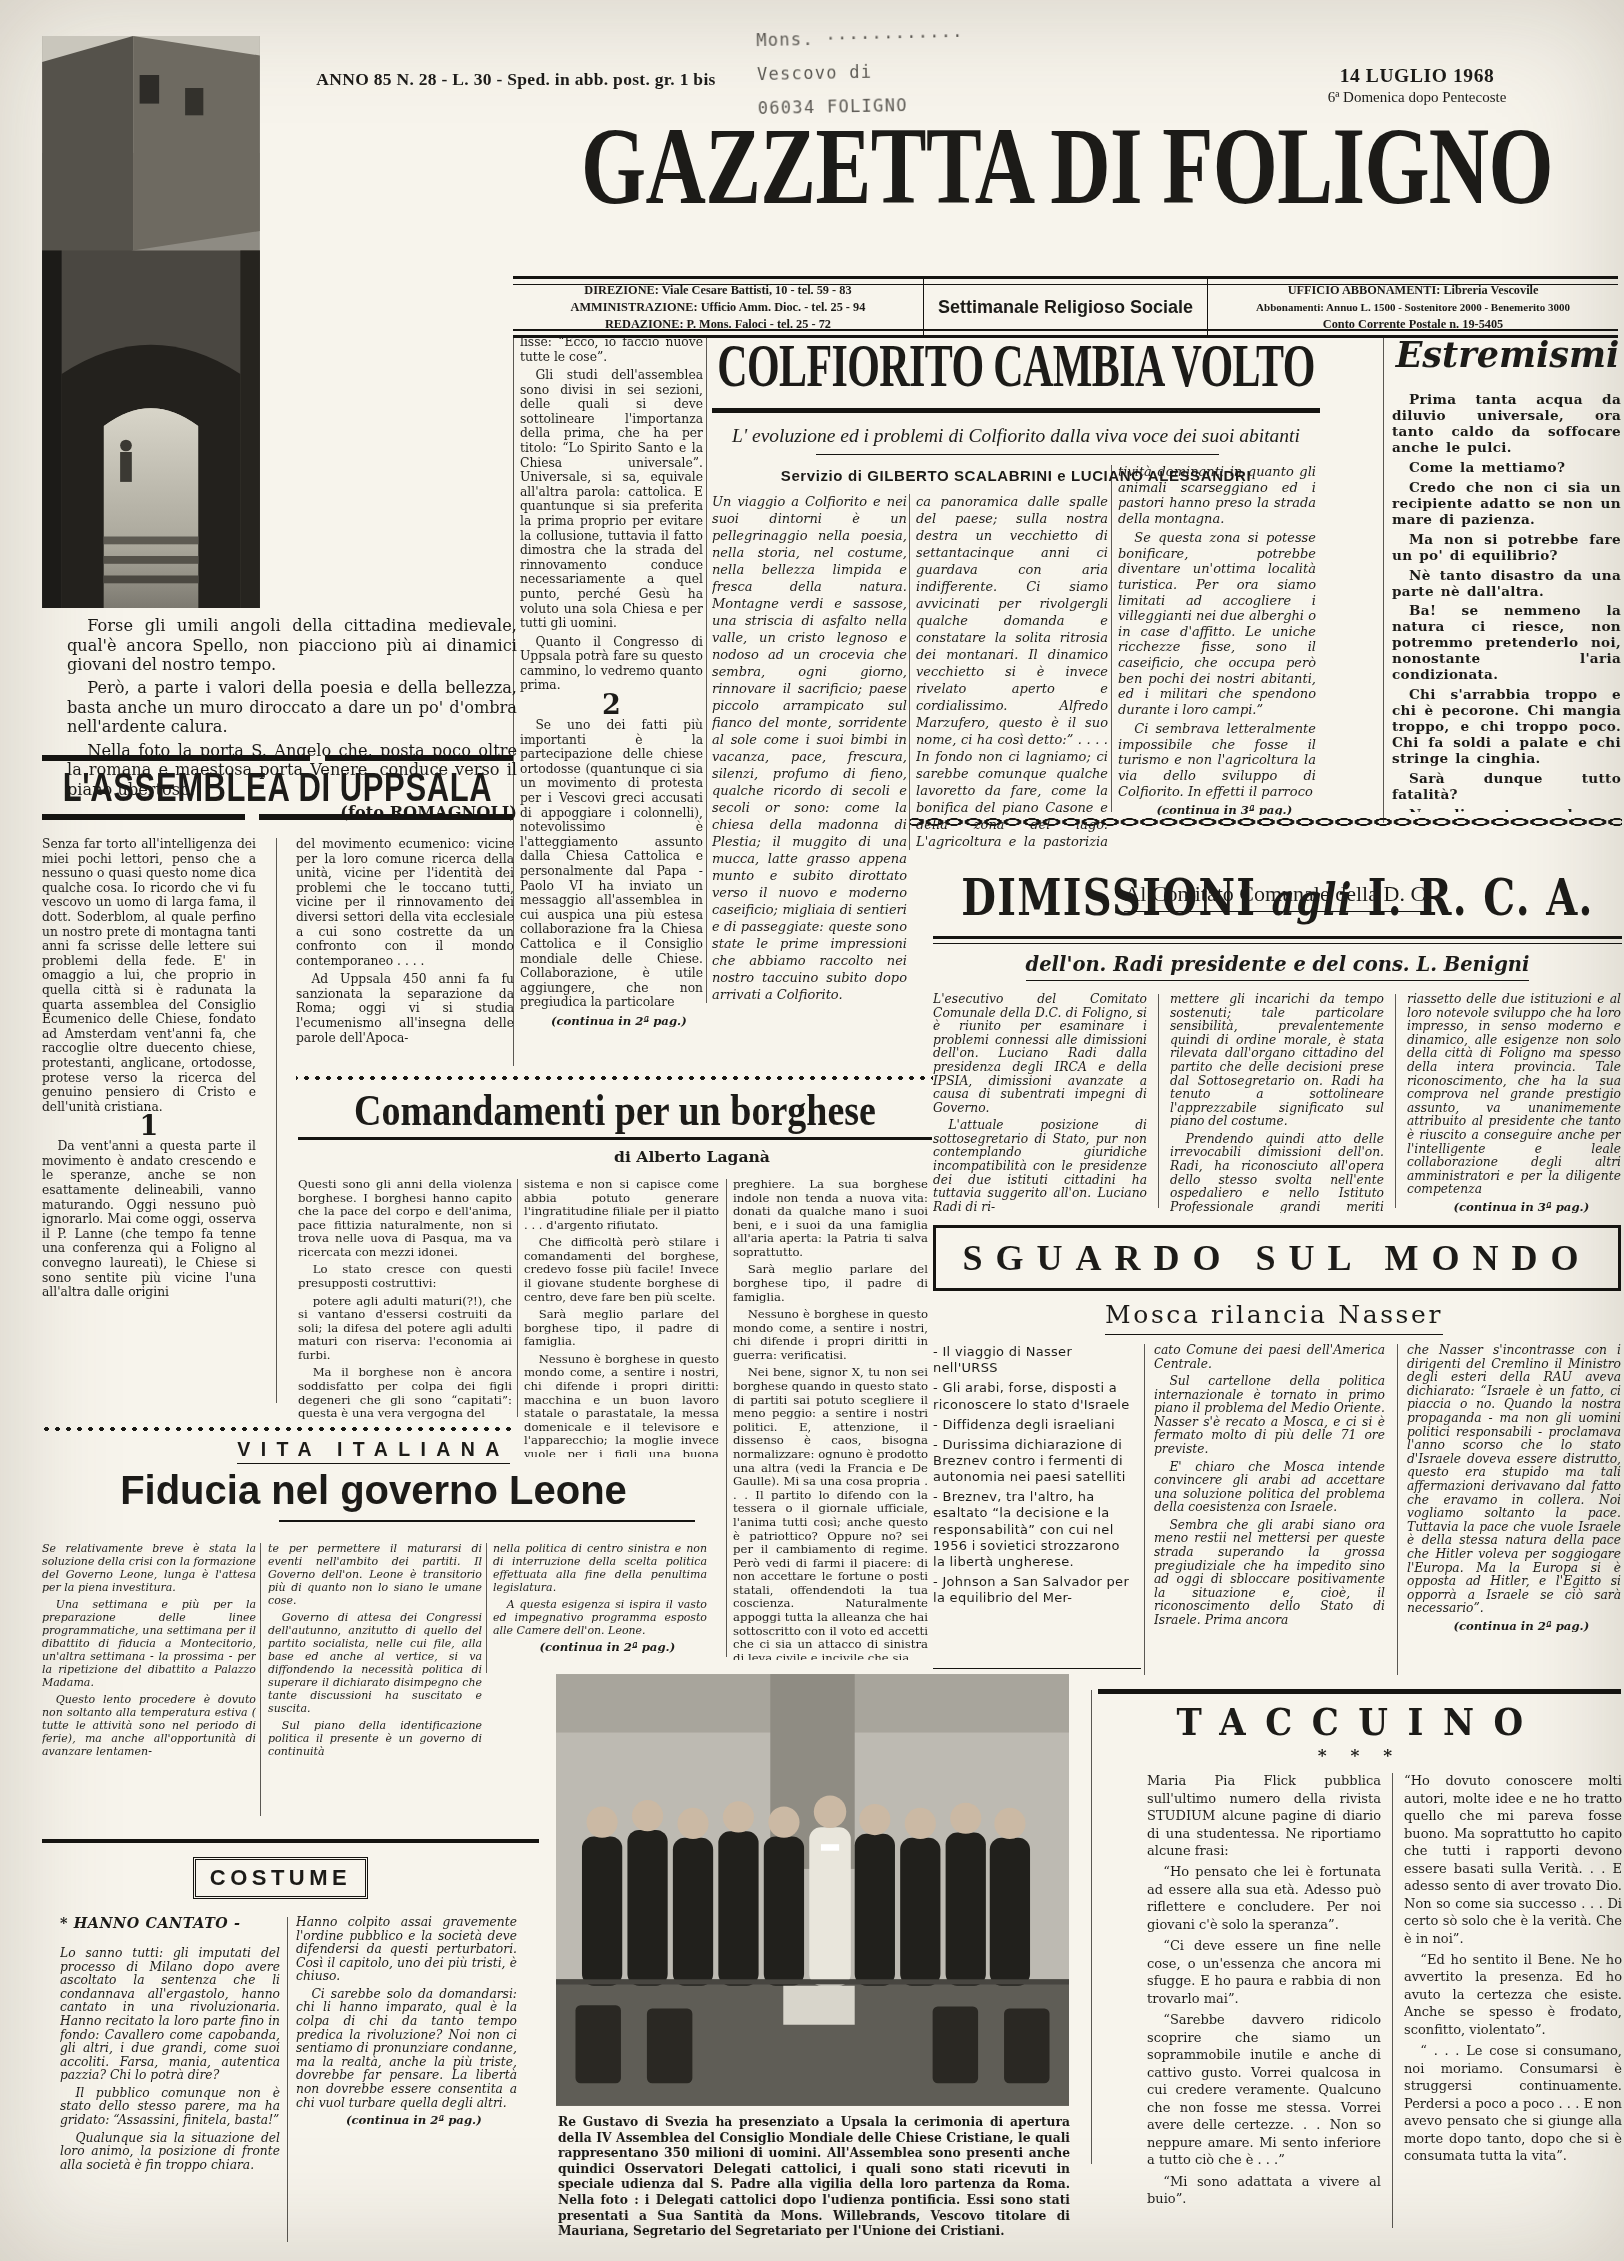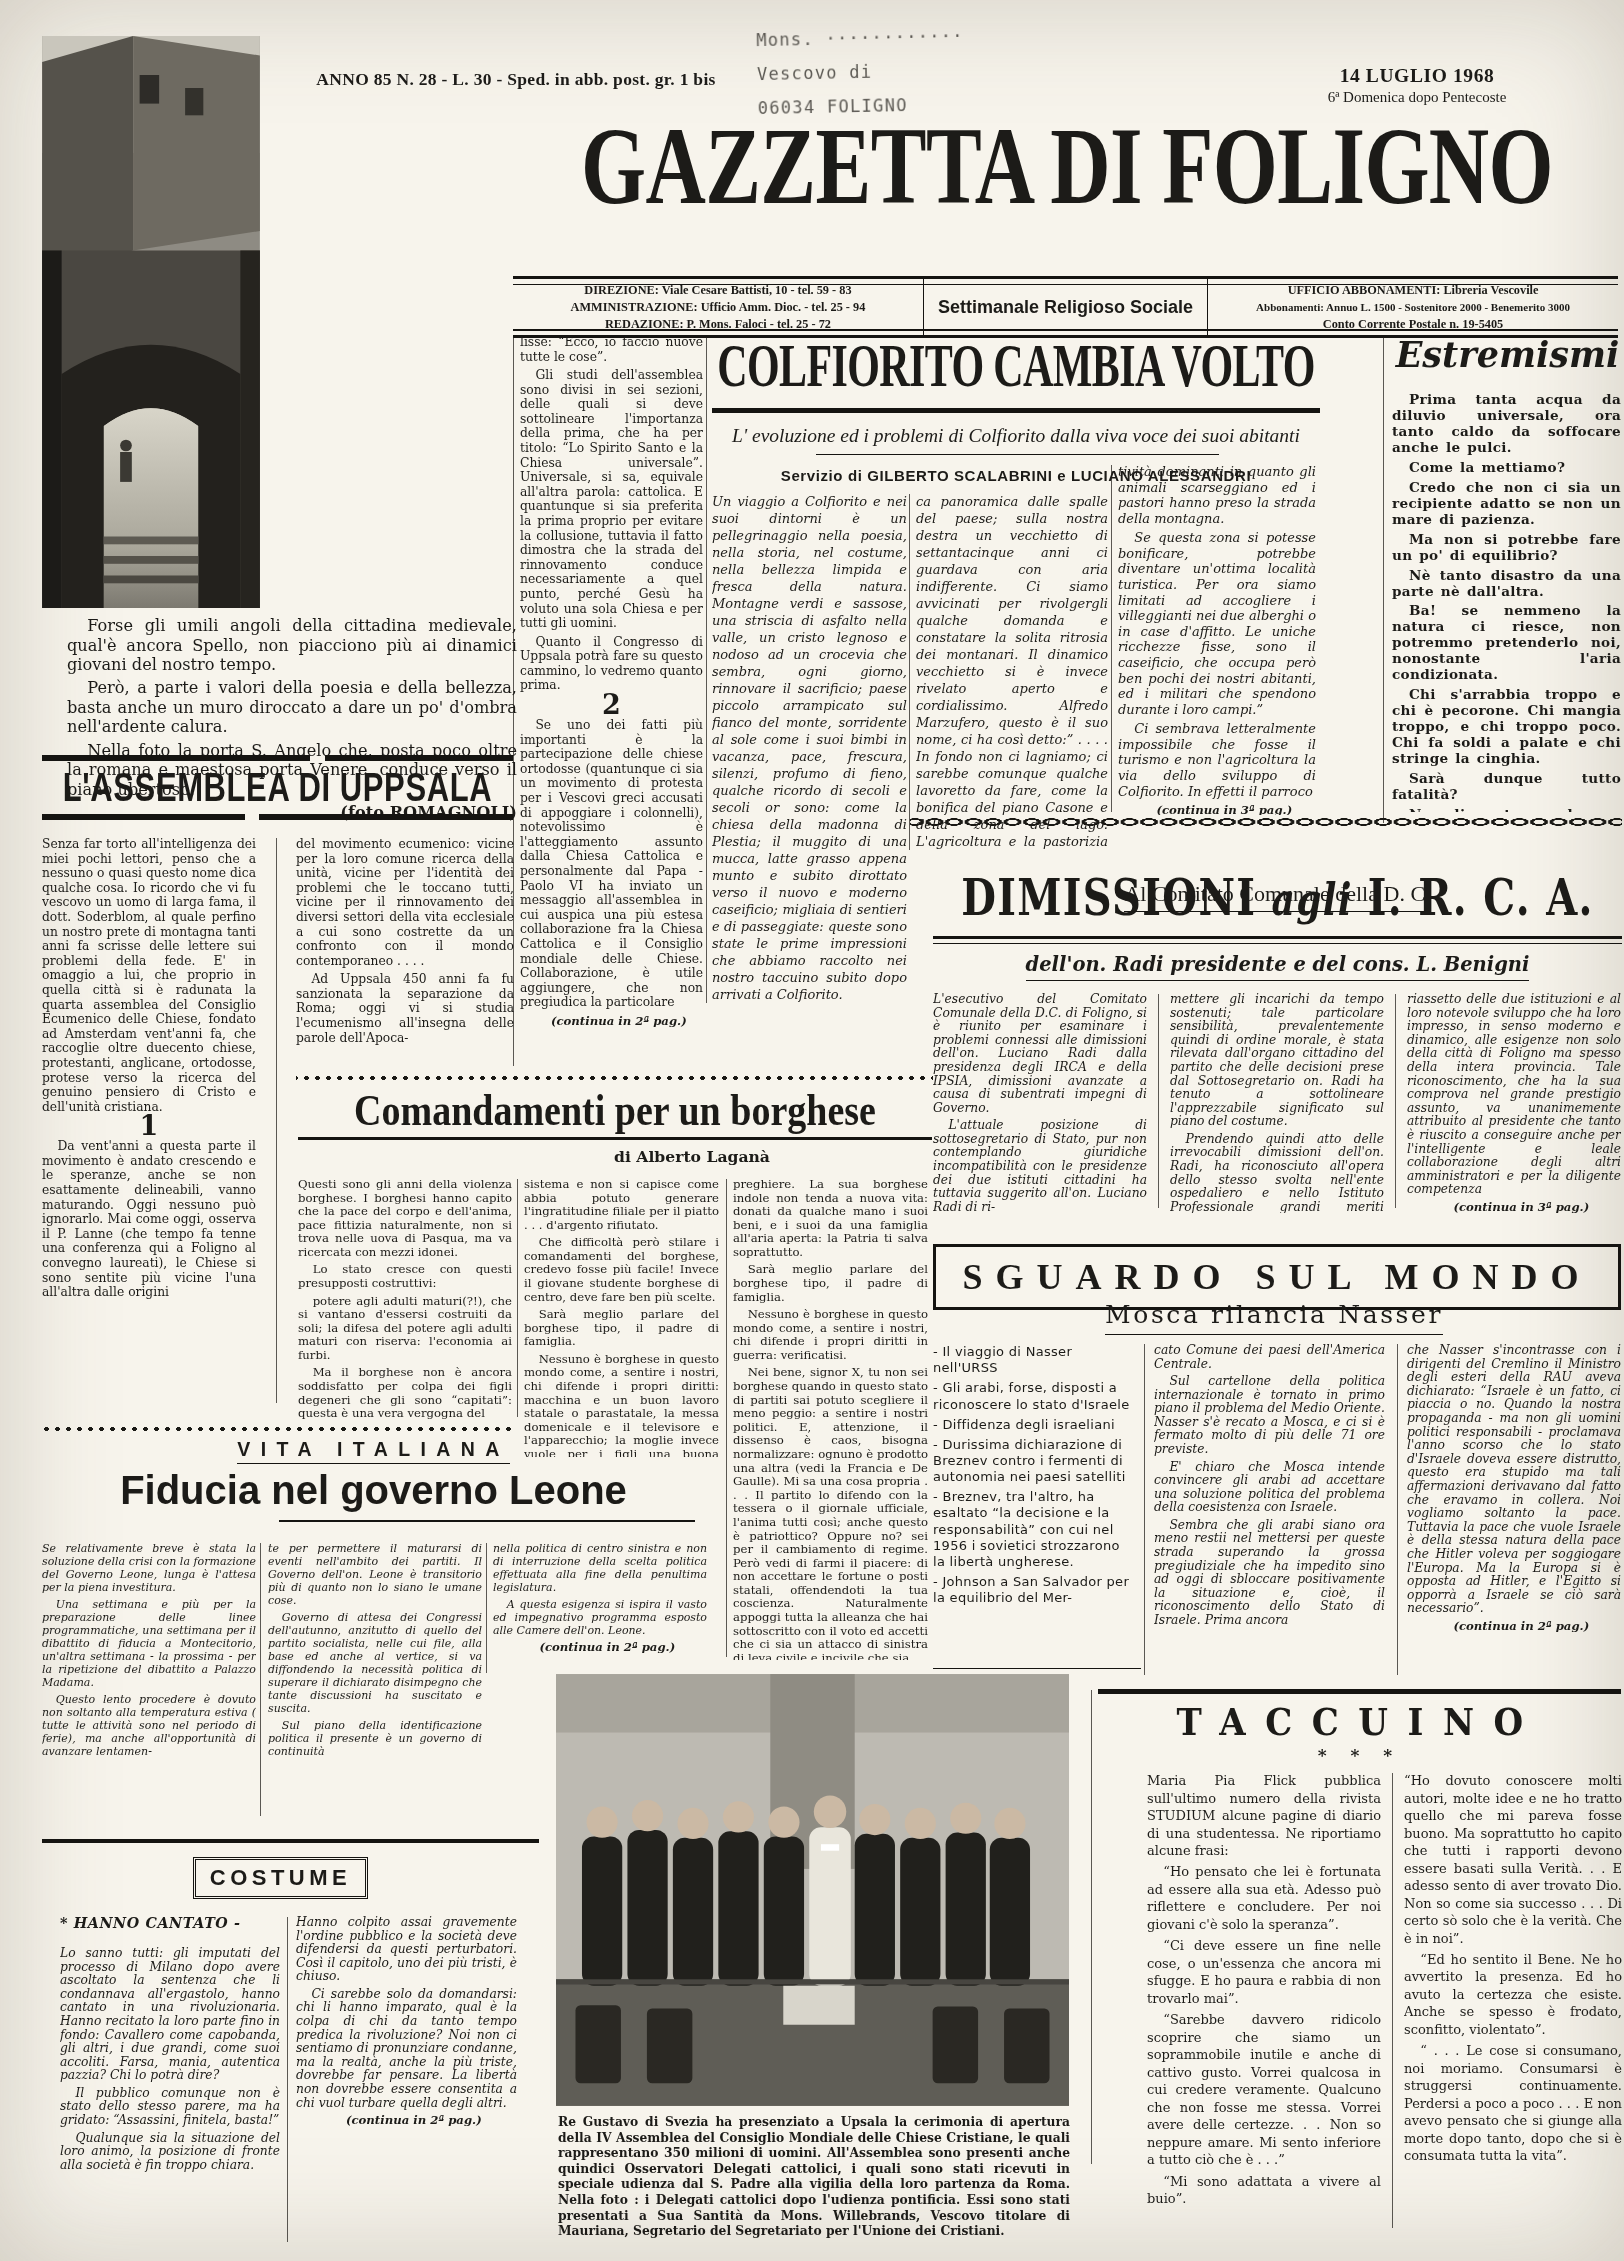--- a/index.html
+++ b/index.html
@@ -43,21 +43,21 @@
   
   .upp-head{font:bold 31px/1 "Liberation Sans",sans-serif;letter-spacing:0.6px;transform:scaleY(1.3);transform-origin:center top;}
   .colf-head{font:bold 42px/1 "Liberation Serif",serif;letter-spacing:-0.6px;transform:scaleY(1.45);transform-origin:center top;}
   .colf-sub{font:italic 19.5px/1.2 "Liberation Serif",serif;}
   .colf-by{font:bold 15px/1.2 "Liberation Sans",sans-serif;letter-spacing:0.6px;}
   .estr-title{font:bold italic 35px/1 "DejaVu Serif",serif;}
   .dim-kick{font:22px/1.2 "Liberation Serif",serif;margin-top:44px;}
   .dim-head{font:bold 40px/1 "DejaVu Serif",serif;letter-spacing:1.3px;transform:scaleY(1.25);transform-origin:center top;}
   .dim-head .ag{font-style:italic;font-weight:bold;text-transform:lowercase;font-size:36px;}
   .dim-sub{font:bold italic 19.5px/1.2 "DejaVu Serif",serif;}
-  .sg-box{border:3.2px solid #151411;display:flex;align-items:center;justify-content:center;margin-top:19px;}
+  .sg-box{border:3.2px solid #151411;display:flex;align-items:center;justify-content:center;}
   .sg-title{font:bold 36px/1 "Liberation Serif",serif;letter-spacing:13px;}
   .sg-head{font:25px/1.2 "DejaVu Serif",serif;letter-spacing:2.6px;}
   .com-head{font:bold 38px/1 "Liberation Serif",serif;transform:scaleY(1.18);transform-origin:center top;}
   .com-by{font:bold 15.6px/1.2 "DejaVu Serif",serif;}
   .fid-kick{font:bold 19.5px/1 "Liberation Sans",sans-serif;letter-spacing:10.4px;}
   .fid-head{font:bold 40px/1 "Liberation Sans",sans-serif;letter-spacing:0;}
   .cost-box{border:1.9px solid #151411;outline:0.6px solid #151411;outline-offset:1.9px;
             display:flex;align-items:center;justify-content:center;}
   .cost-title{font:bold 22px/1 "Liberation Sans",sans-serif;letter-spacing:4.5px;}
   .cost-sub{font:bold italic 14.3px/1.2 "DejaVu Serif",serif;letter-spacing:0.6px;}

